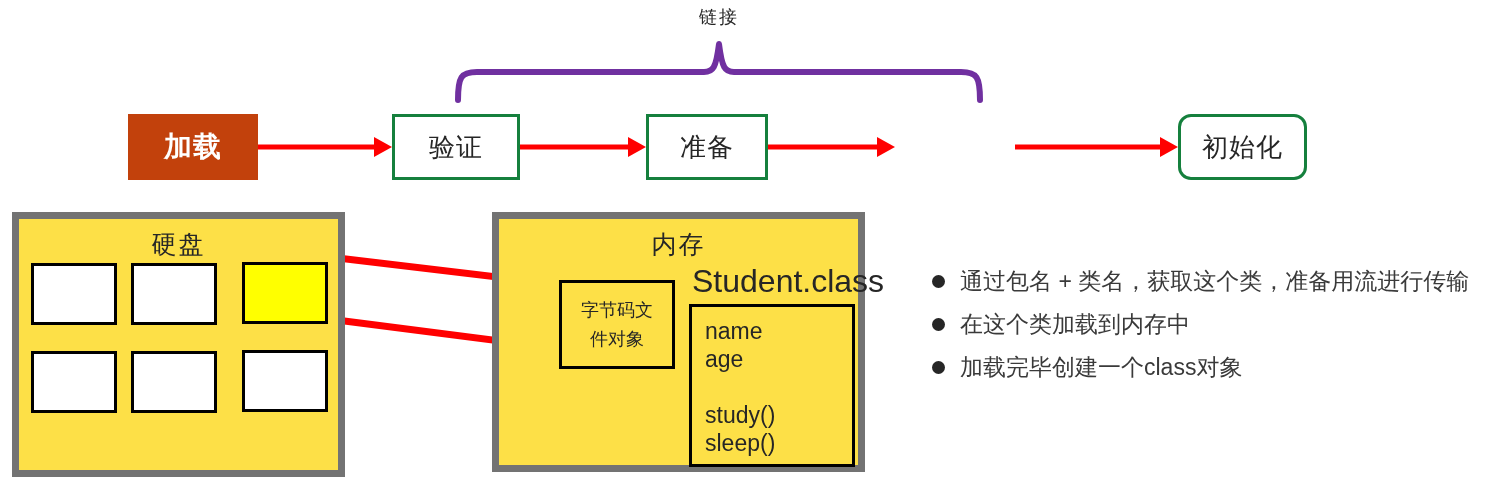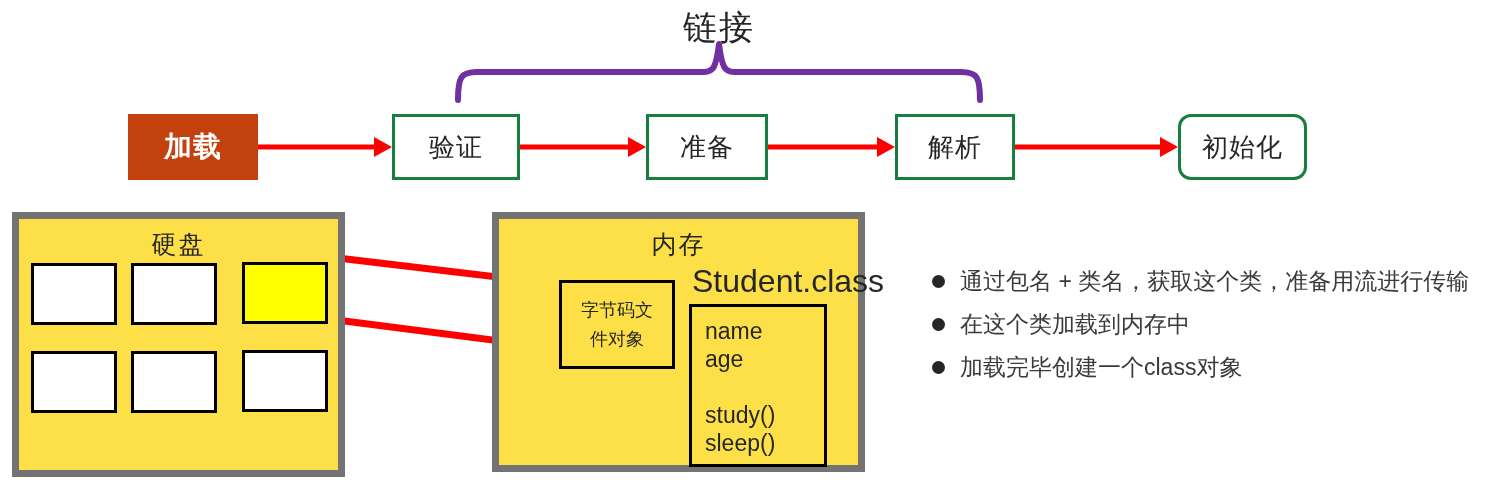--- a/index.html
+++ b/index.html
@@ -19,21 +19,21 @@
   }
   .stage.highlight{background:#c2410c;border:none;color:#ffffff;font-weight:bold;font-size:28px;}
   .stage-load{left:128px;width:130px;}
   .stage-verify{left:392px;width:128px;}
   .stage-prepare{left:646px;width:122px;}
   .stage-resolve{left:895px;width:120px;}
   .stage-init{left:1178px;width:129px;border-radius:13px;}
 
   .link-label{
     position:absolute;left:649px;top:5px;width:140px;text-align:center;
-    font-size:34px;color:#262626;letter-spacing:2px;
+    font-size:18px;color:#262626;letter-spacing:2px;
   }
 
   
   .panel{position:absolute;box-sizing:border-box;border:7px solid #737373;background:#fde047;}
   .disk-panel{left:12px;top:212px;width:333px;height:265px;}
   .memory-panel{left:492px;top:212px;width:373px;height:260px;}
   .panel-title{
     position:absolute;left:0;top:9px;width:100%;text-align:center;
     font-size:25px;color:#262626;letter-spacing:2px;
   }
@@ -49,21 +49,21 @@
     position:absolute;left:60px;top:61px;width:116px;height:89px;box-sizing:border-box;
     border:3px solid #000;display:flex;align-items:center;justify-content:center;
     text-align:center;font-size:18px;line-height:29px;color:#262626;
   }
   .bytecode-box span{display:block;width:72px;}
   .class-name{
     position:absolute;left:193px;top:44px;width:180px;
     font-size:32px;color:#262626;
   }
   .class-box{
-    position:absolute;left:190px;top:85px;width:138px;height:163px;box-sizing:border-box;
+    position:absolute;left:190px;top:85px;width:166px;height:163px;box-sizing:border-box;
     border:3px solid #000;padding:10px 4px 0 13px;
     font-size:23px;line-height:28px;color:#262626;
   }
   .class-box .spacer{height:28px;}
 
   
   .notes{position:absolute;left:932px;top:268px;}
   .note-item{display:flex;align-items:center;margin-bottom:17px;height:26px;white-space:nowrap;}
   .note-bullet{
     display:inline-block;width:13px;height:13px;border-radius:50%;
@@ -102,23 +102,20 @@
 
   <div class="stage stage-load highlight">
     <span>加载</span>
   </div>
   <div class="stage stage-verify">
     <span>验证</span>
   </div>
   <div class="stage stage-prepare">
     <span>准备</span>
   </div>
-  <div class="stage stage-resolve">
-    <span>解析</span>
-  </div>
   <div class="stage stage-init">
     <span>初始化</span>
   </div>
 
   <div class="panel disk-panel">
     <div class="panel-title">硬盘</div>
     <div class="disk-cell c1"></div>
     <div class="disk-cell c2"></div>
     <div class="disk-cell c3 highlight"></div>
     <div class="disk-cell c4"></div>

